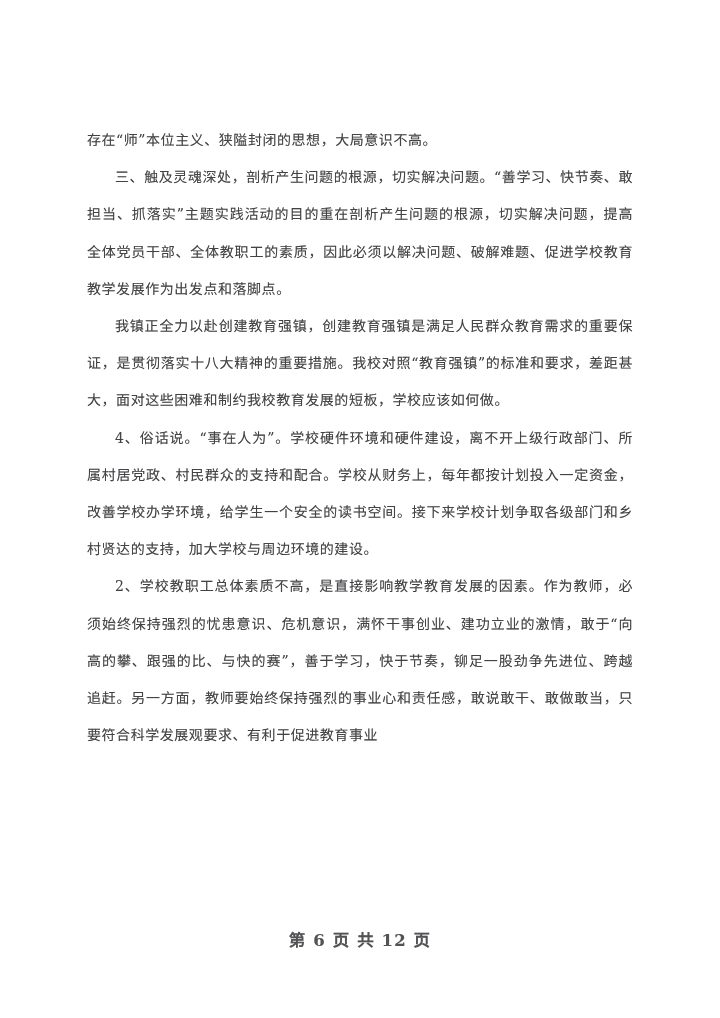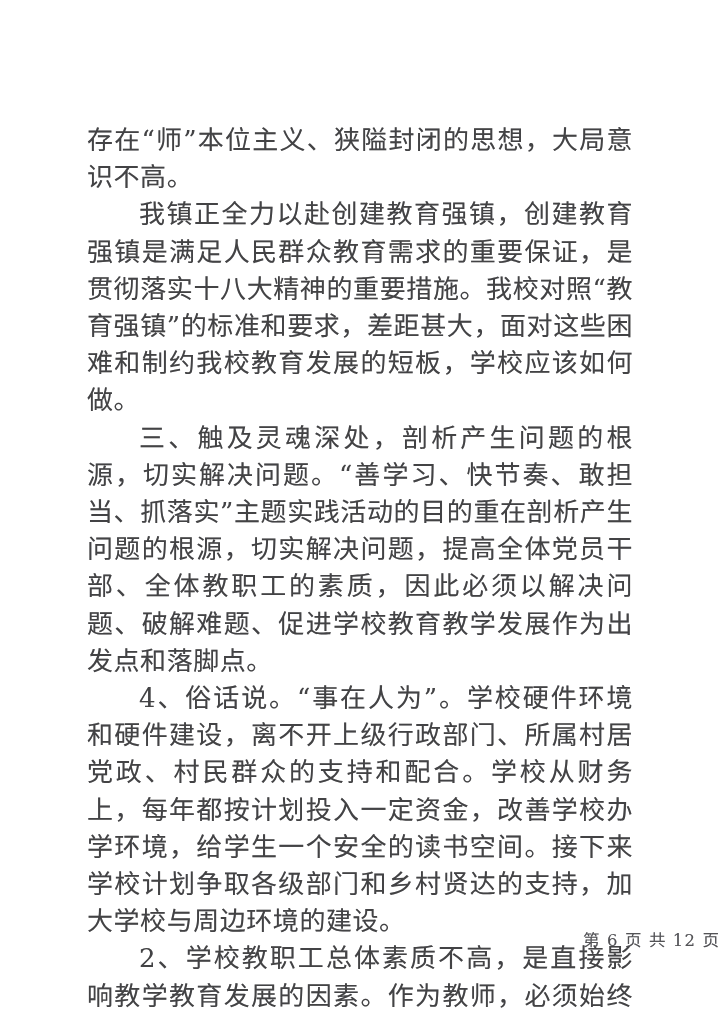--- a/index.html
+++ b/index.html
@@ -23,62 +23,63 @@
     position: absolute;
     left: 87px;
     top: 122px;
     width: 546px;
   }
   .para {
     margin: 0;
     padding: 0;
     color: #3c3c3e;
     font-family: "DejaVu Serif", "Liberation Serif", serif;
-    font-size: 26px;
+    font-size: 14px;
     line-height: 37.2px;
     letter-spacing: 0.55px;
     text-align: justify;
     text-justify: inter-character;
     word-break: break-all;
     text-indent: 0;
     
     -webkit-font-smoothing: antialiased;
     text-shadow: 0 0 0.6px rgba(70,70,74,0.40);
     opacity: 0.96;
   }
   .para.indent {
     text-indent: 2em;
   }
   .footer {
     position: absolute;
     left: 0;
     right: 0;
     top: 930px;
-    text-align: right;
+    text-align: center;
+    font-weight: bold;
   }
   .footer-text {
     display: inline-block;
     color: #4a4a4e;
     font-family: "DejaVu Serif", "Liberation Serif", serif;
     font-size: 16.5px;
     line-height: 22px;
     letter-spacing: 1.1px;
     text-shadow: 0 0 0.6px rgba(74,74,78,0.35);
     opacity: 0.95;
   }
 </style>
 </head>
 <body>
 
 <div class="page">
 
   <div class="doc-body">
     <p class="para">存在“师”本位主义、狭隘封闭的思想，大局意识不高。</p>
+    <p class="para indent">三、触及灵魂深处，剖析产生问题的根源，切实解决问题。“善学习、快节奏、敢担当、抓落实”主题实践活动的目的重在剖析产生问题的根源，切实解决问题，提高全体党员干部、全体教职工的素质，因此必须以解决问题、破解难题、促进学校教育教学发展作为出发点和落脚点。</p>
     <p class="para indent">我镇正全力以赴创建教育强镇，创建教育强镇是满足人民群众教育需求的重要保证，是贯彻落实十八大精神的重要措施。我校对照“教育强镇”的标准和要求，差距甚大，面对这些困难和制约我校教育发展的短板，学校应该如何做。</p>
-    <p class="para indent">三、触及灵魂深处，剖析产生问题的根源，切实解决问题。“善学习、快节奏、敢担当、抓落实”主题实践活动的目的重在剖析产生问题的根源，切实解决问题，提高全体党员干部、全体教职工的素质，因此必须以解决问题、破解难题、促进学校教育教学发展作为出发点和落脚点。</p>
     <p class="para indent">4、俗话说。“事在人为”。学校硬件环境和硬件建设，离不开上级行政部门、所属村居党政、村民群众的支持和配合。学校从财务上，每年都按计划投入一定资金，改善学校办学环境，给学生一个安全的读书空间。接下来学校计划争取各级部门和乡村贤达的支持，加大学校与周边环境的建设。</p>
     <p class="para indent">2、学校教职工总体素质不高，是直接影响教学教育发展的因素。作为教师，必须始终保持强烈的忧患意识、危机意识，满怀干事创业、建功立业的激情，敢于“向高的攀、跟强的比、与快的赛”，善于学习，快于节奏，铆足一股劲争先进位、跨越追赶。另一方面，教师要始终保持强烈的事业心和责任感，敢说敢干、敢做敢当，只要符合科学发展观要求、有利于促进教育事业</p>
   </div>
 
   <div class="footer">
     <span class="footer-text">第 6 页  共 12 页</span>
   </div>
 
 </div>
 

